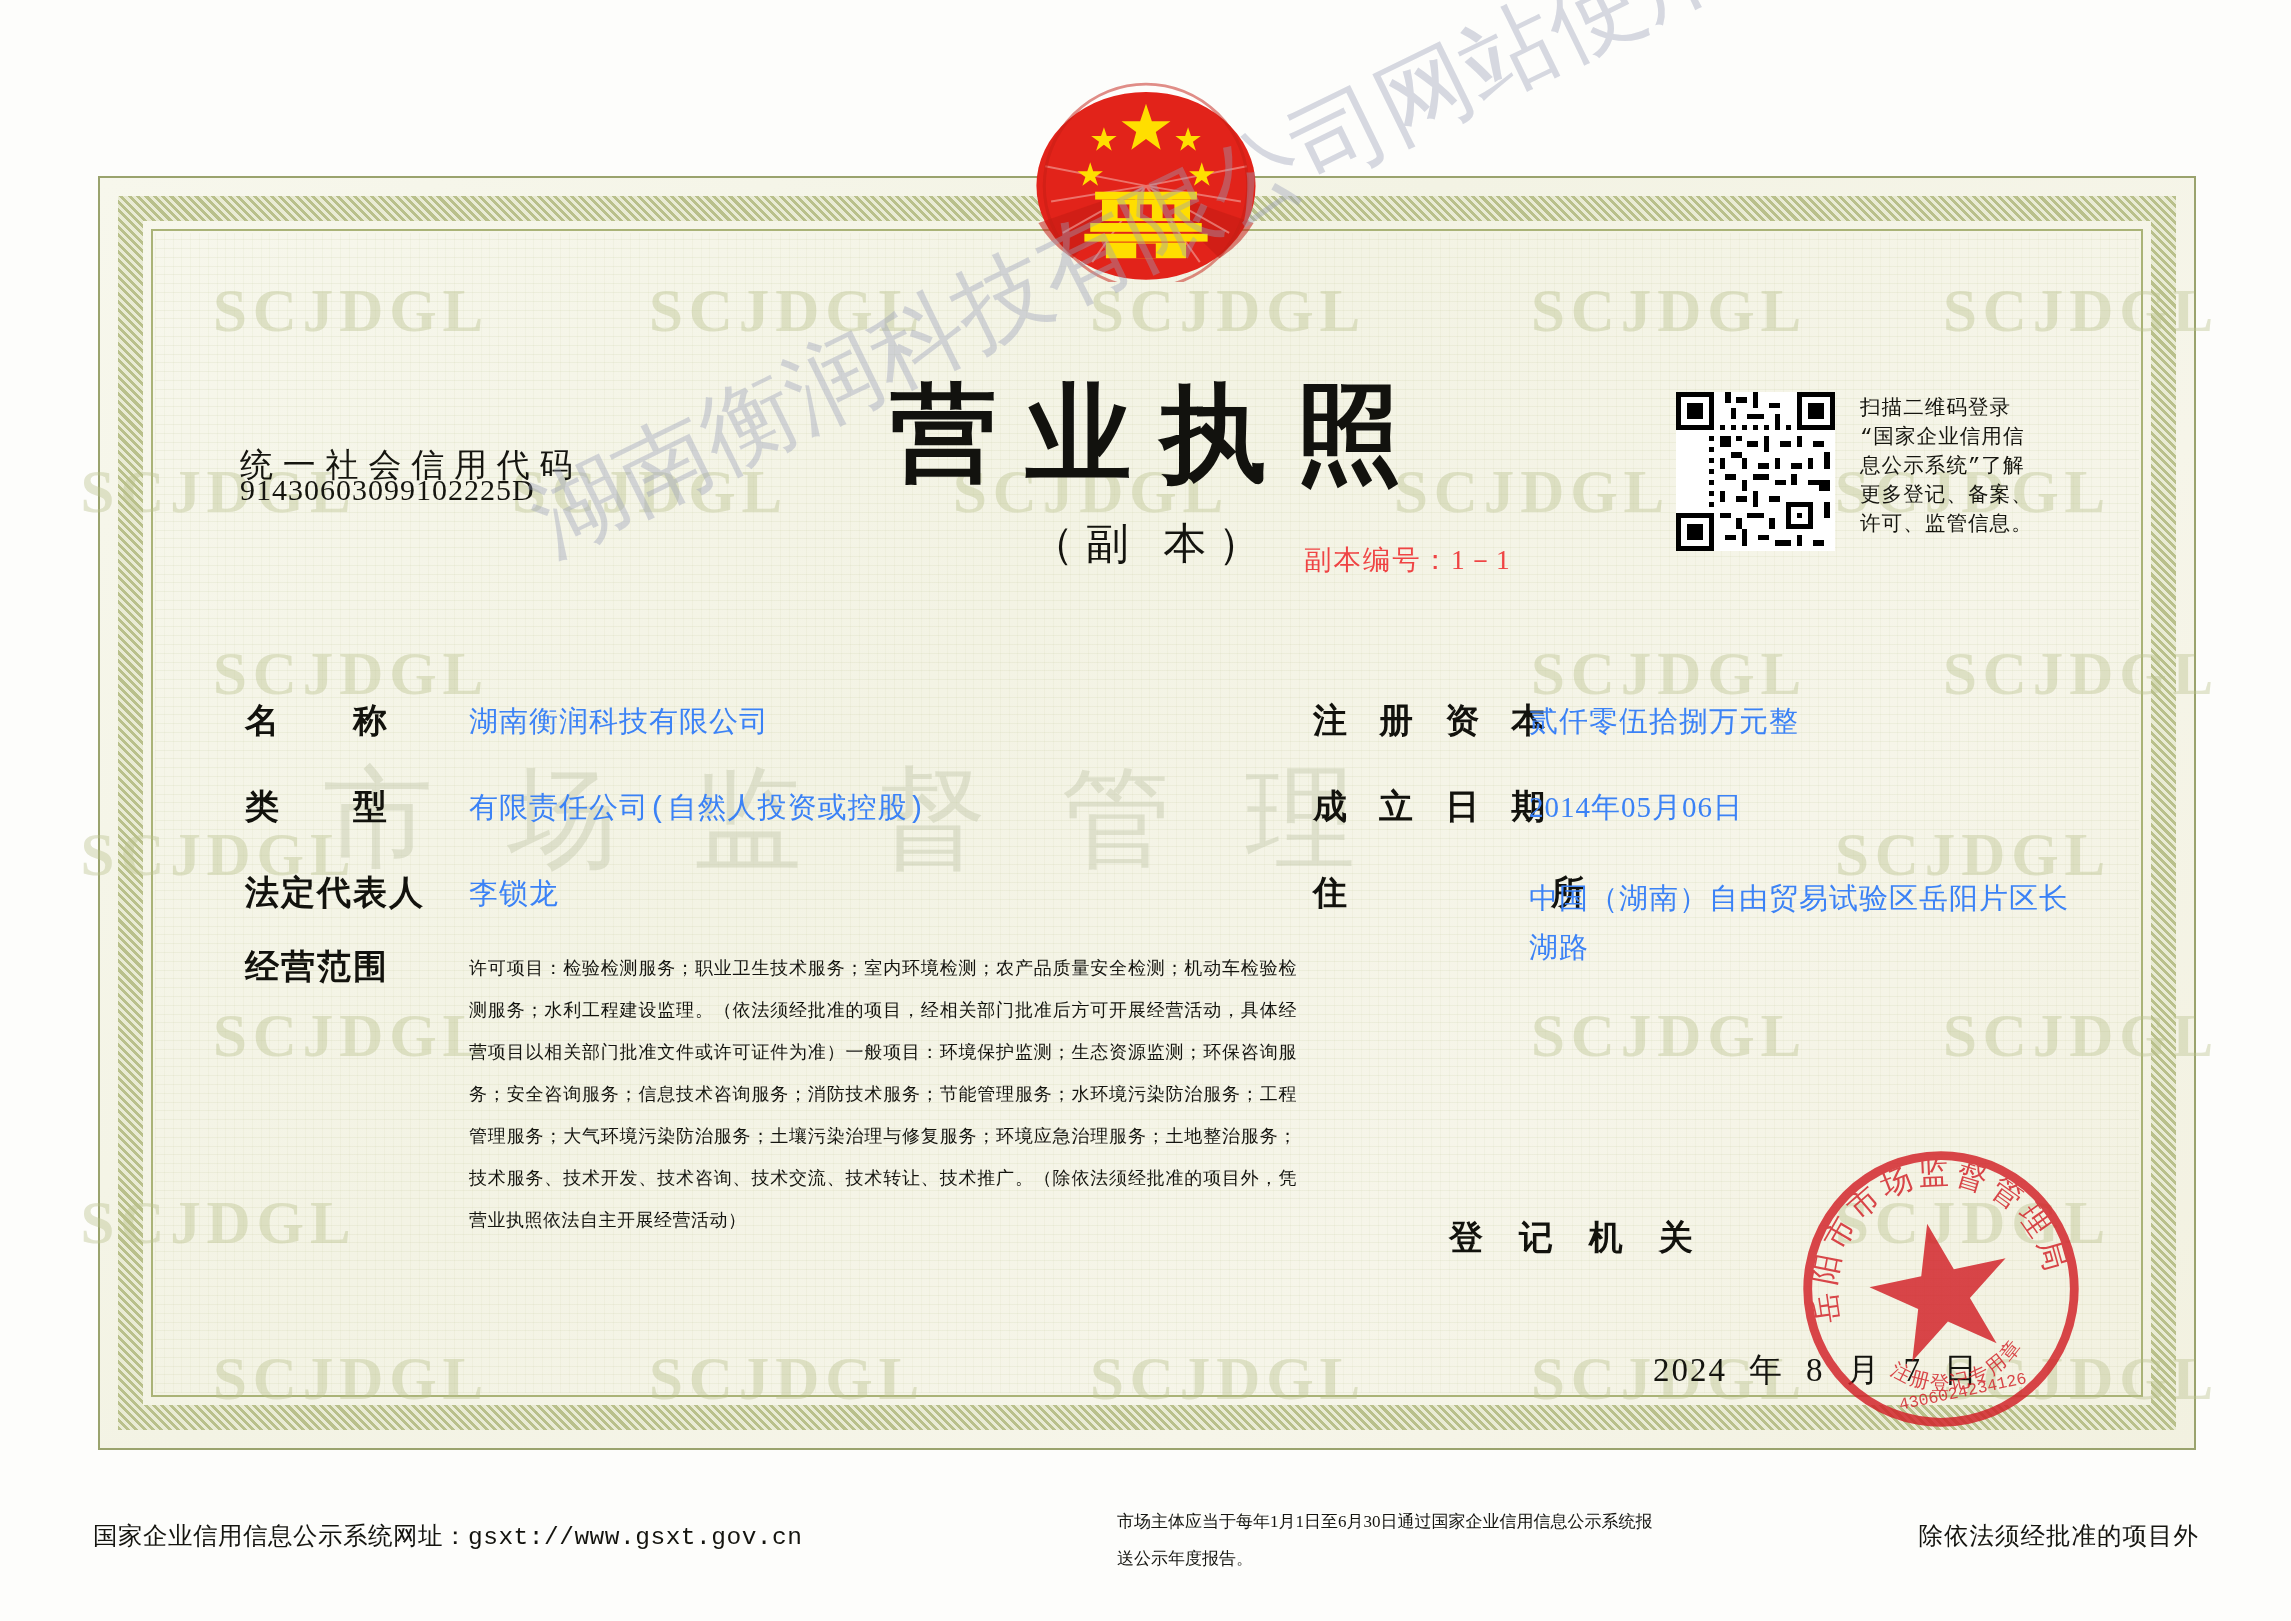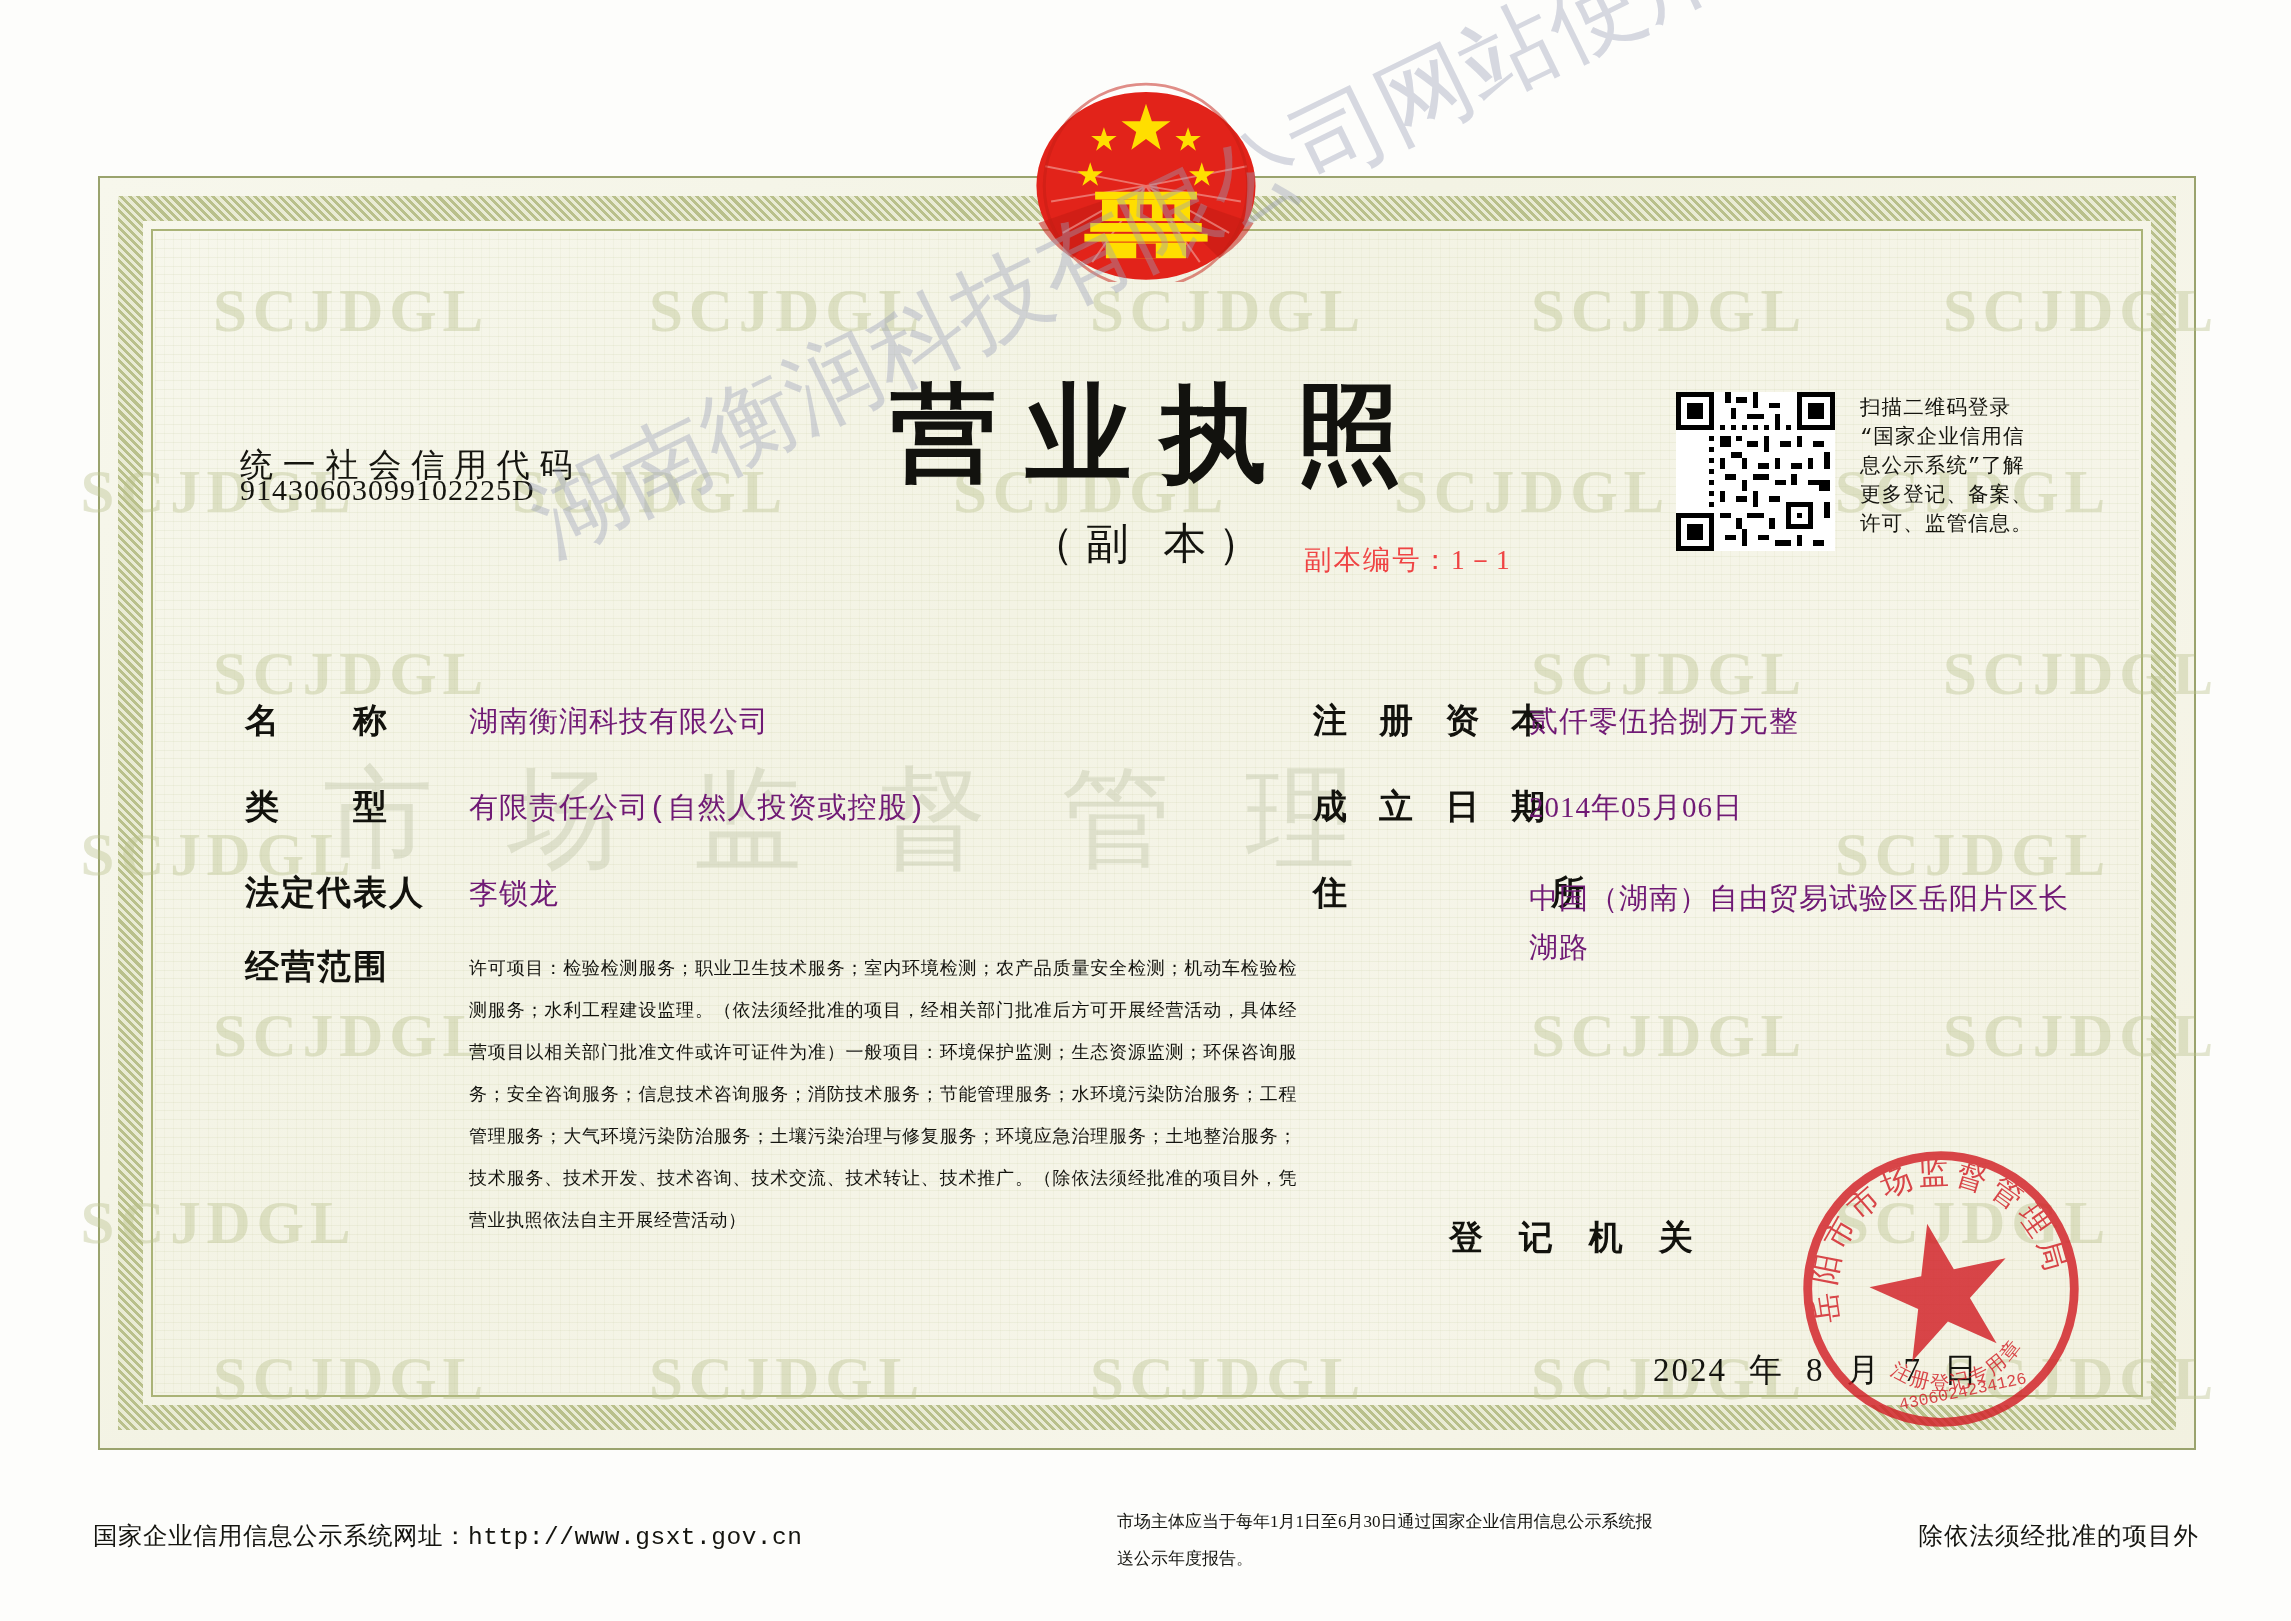--- a/index.html
+++ b/index.html
@@ -184,21 +184,21 @@
     position: absolute;
     font-size: 34px;
     color: #12120d;
     font-weight: bold;
     letter-spacing: 2px;
     z-index: 5;
   }
   .fv {                       
     position: absolute;
     font-size: 29px;
-    color: #701a75;
+    color: #3b82f6;
     z-index: 5;
     letter-spacing: 1px;
   }
   .spread4 { width: 201px; display: flex; justify-content: space-between; }
   .spread4 span { display: block; }
 
   
   #scope-text {
     position: absolute;
     left: 469px;
@@ -558,20 +558,20 @@
         </text>
         <text x="150" y="262" font-family="&quot;Liberation Mono&quot;, monospace" font-size="17" fill="#d21f26" text-anchor="middle">4306024234126</text>
       </g>
     </svg>
   </div>
 
   <div id="diag-wm">湖南衡润科技有限公司网站使用</div>
 
   <div id="footer">
     <div id="footer-left">
-      <span>国家企业信用信息公示系统网址：</span><span class="mono">http://www.gsxt.gov.cn</span>
+      <span>国家企业信用信息公示系统网址：</span><span class="mono">gsxt://www.gsxt.gov.cn</span>
     </div>
     <div id="footer-center">市场主体应当于每年1月1日至6月30日通过国家企业信用信息公示系统报送公示年度报告。</div>
     <div id="footer-right">除依法须经批准的项目外</div>
   </div>
 
 </div>
 
 
 </body></html>

